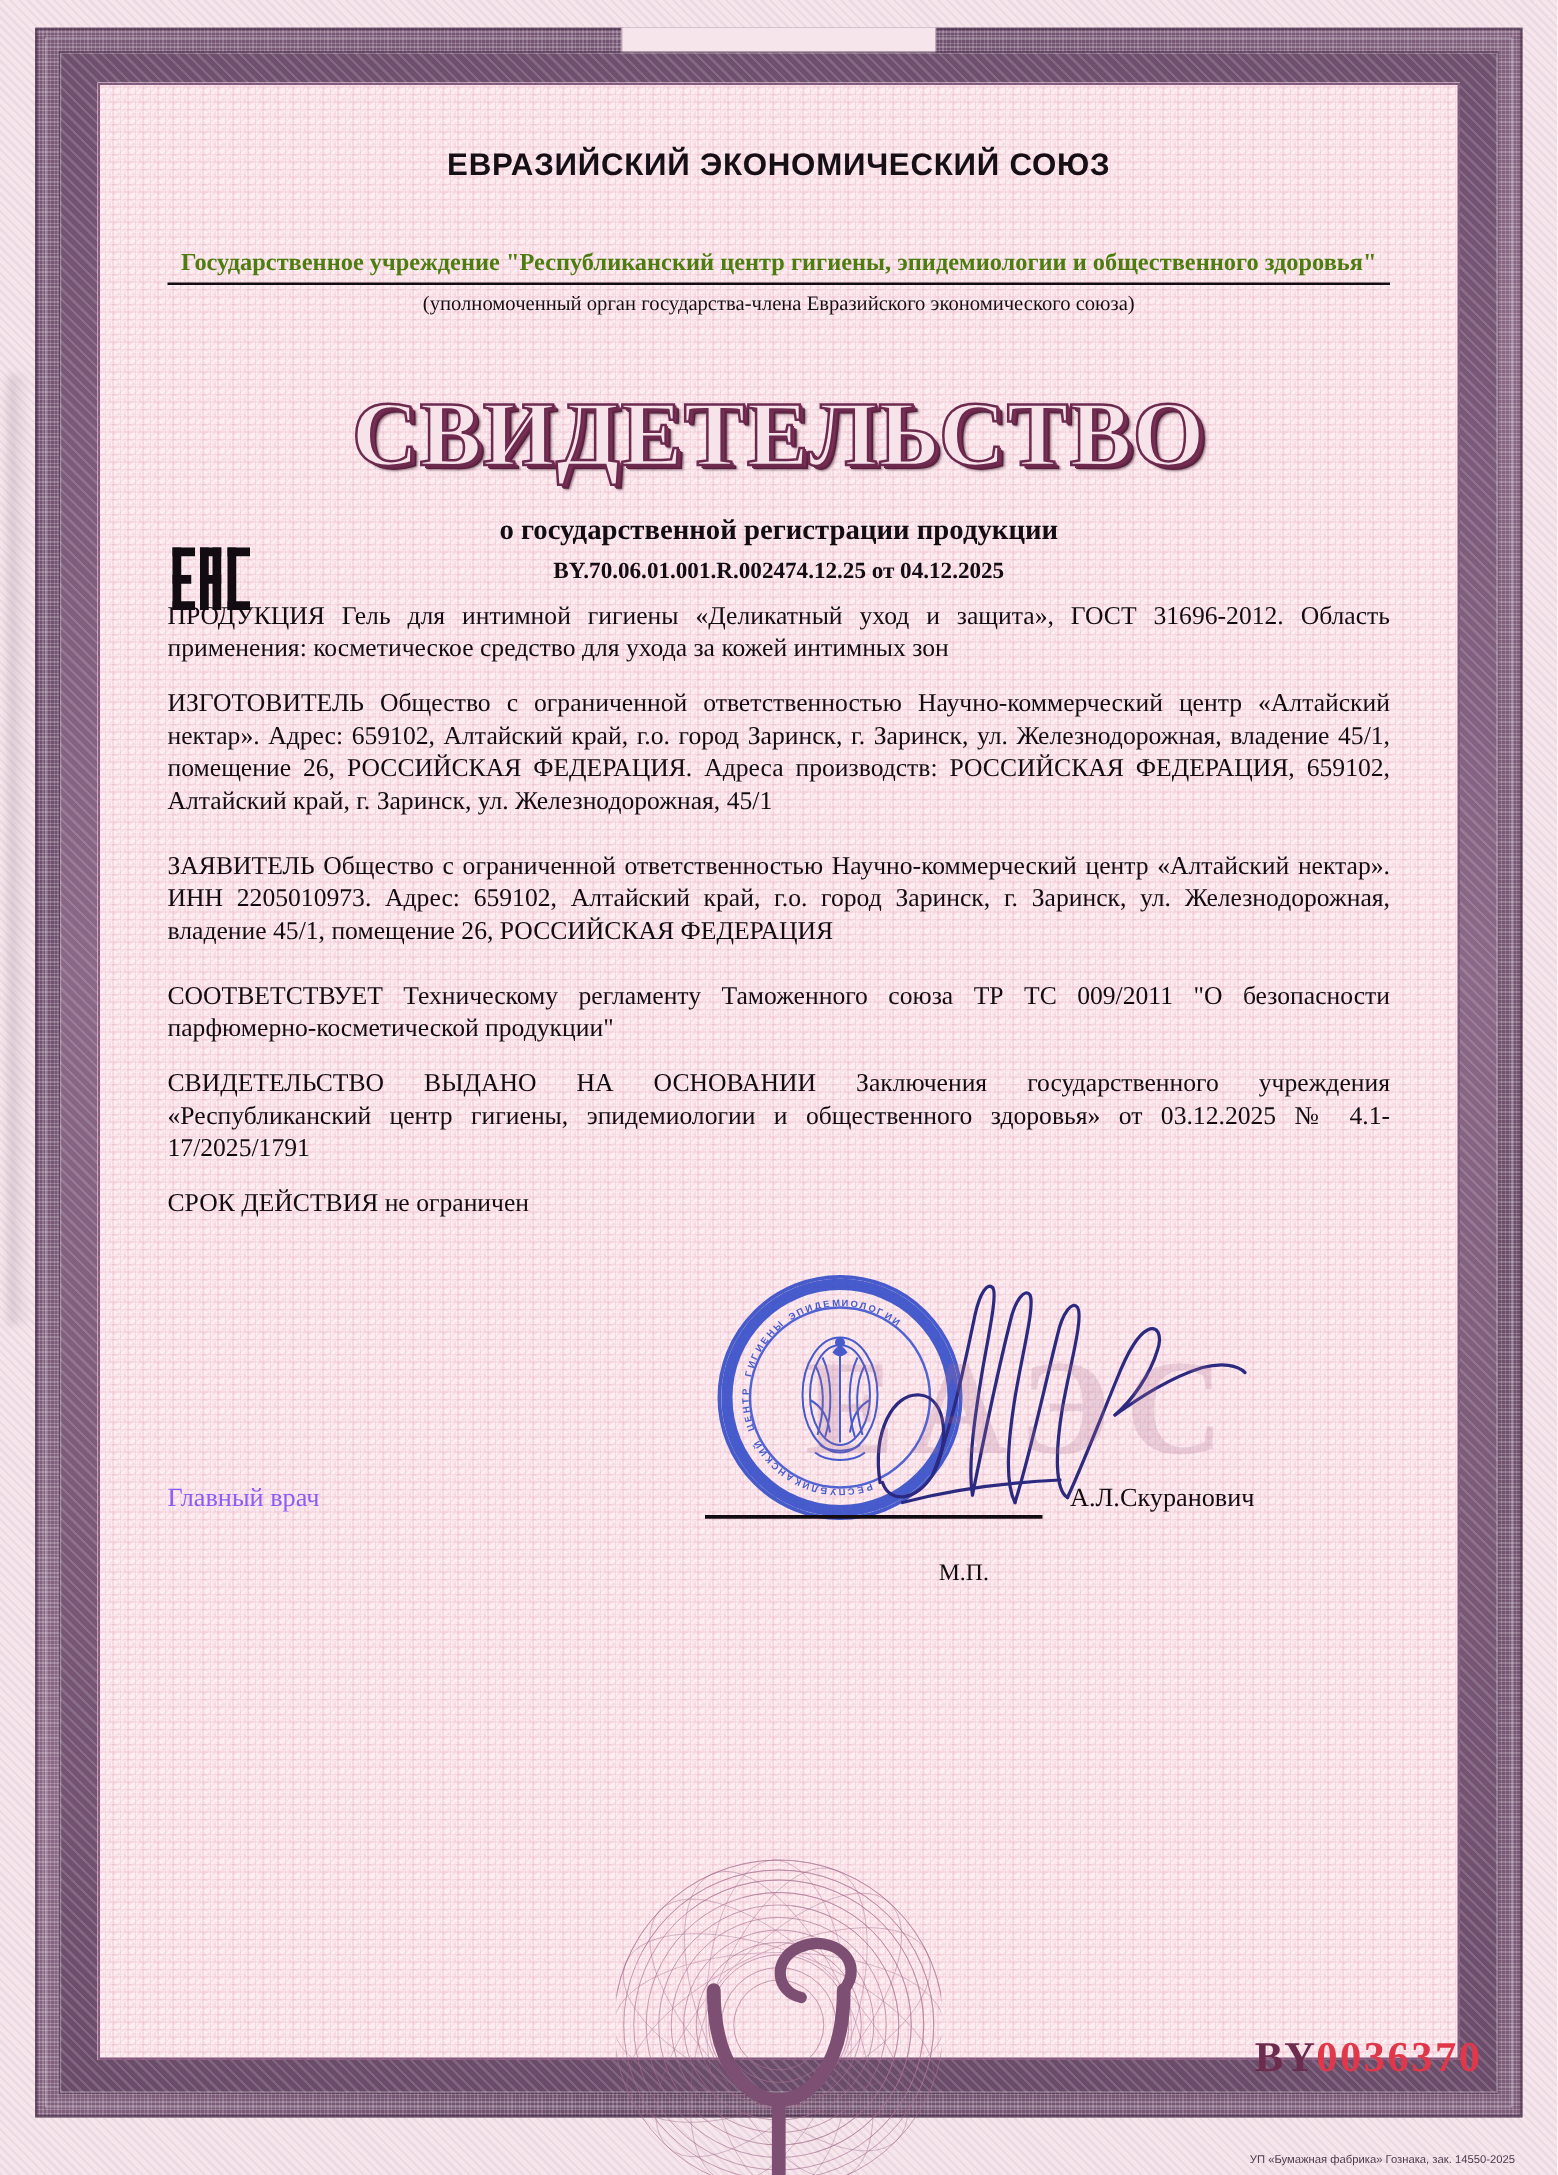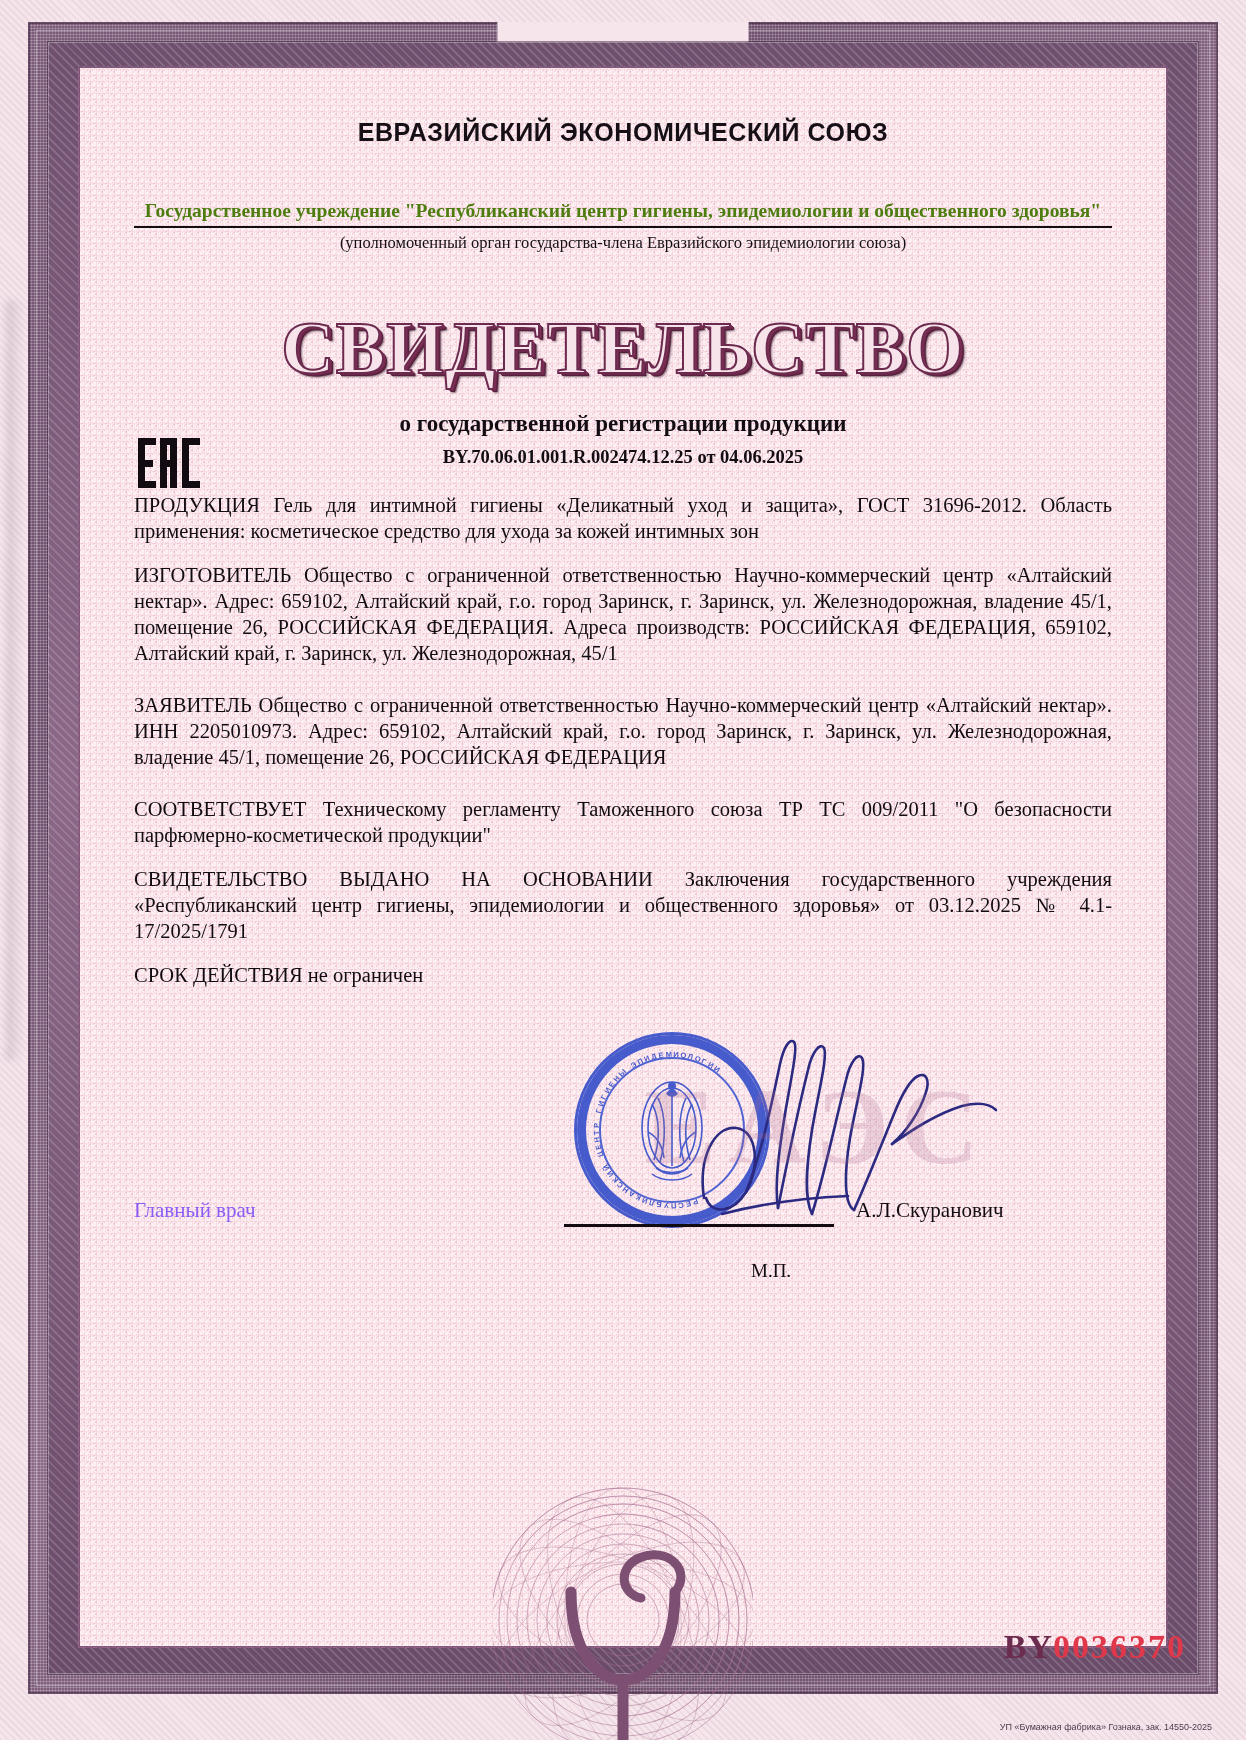--- a/index.html
+++ b/index.html
@@ -141,21 +141,21 @@
   }
 
   
   .eac{
     position:absolute;
     left:58px; top:368px;
     width:68px;height:58px;
   }
   .eac svg{display:block;}
 
-  .body-text{ margin-top:24px; }
+  .body-text{ margin-top:12px; }
   .para{
     font-size:20.5px;
     line-height:1.27;
     color:#120c12;
     text-align:justify;
     margin:0 0 18px 0;
     hyphens:none;
   }
   .para.gap-lg{ margin-bottom:26px; }
 
@@ -262,29 +262,29 @@
   </div>
   <div class="smudge"></div>
 
   <div class="content">
 
     <div class="eaeu-header">ЕВРАЗИЙСКИЙ ЭКОНОМИЧЕСКИЙ СОЮЗ</div>
 
     <div class="org-block">
       <div class="org-name">Государственное учреждение "Республиканский центр гигиены, эпидемиологии и общественного здоровья"</div>
       <div class="org-rule"></div>
-      <div class="org-sub">(уполномоченный орган государства-члена Евразийского эпидемиологии союза)</div>
+      <div class="org-sub">(уполномоченный орган государства-члена Евразийского экономического союза)</div>
     </div>
 
     <div class="title-wrap">
       <div class="title">СВИДЕТЕЛЬСТВО</div>
     </div>
 
     <div class="subtitle">о государственной регистрации продукции</div>
-    <div class="regnum">BY.70.06.01.001.R.002474.12.25 от 04.06.2025</div>
+    <div class="regnum">BY.70.06.01.001.R.002474.12.25 от 04.12.2025</div>
 
     <div class="eac">
       <svg viewBox="0 0 68 58" width="68" height="58" aria-hidden="true">
         <g fill="#120c12">
 
           <rect x="2" y="4" width="7" height="50"></rect>
           <rect x="2" y="4" width="18" height="7"></rect>
           <rect x="2" y="26" width="15" height="7"></rect>
           <rect x="2" y="47" width="18" height="7"></rect>
 

